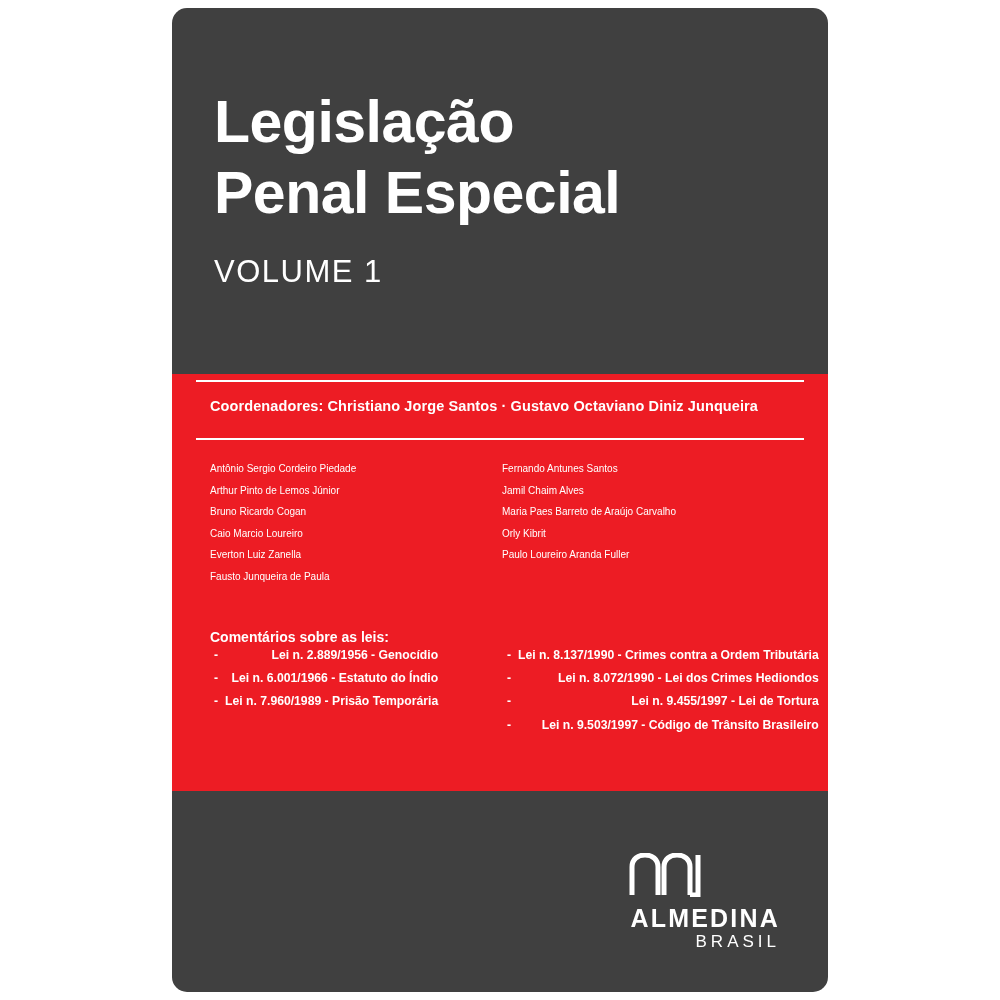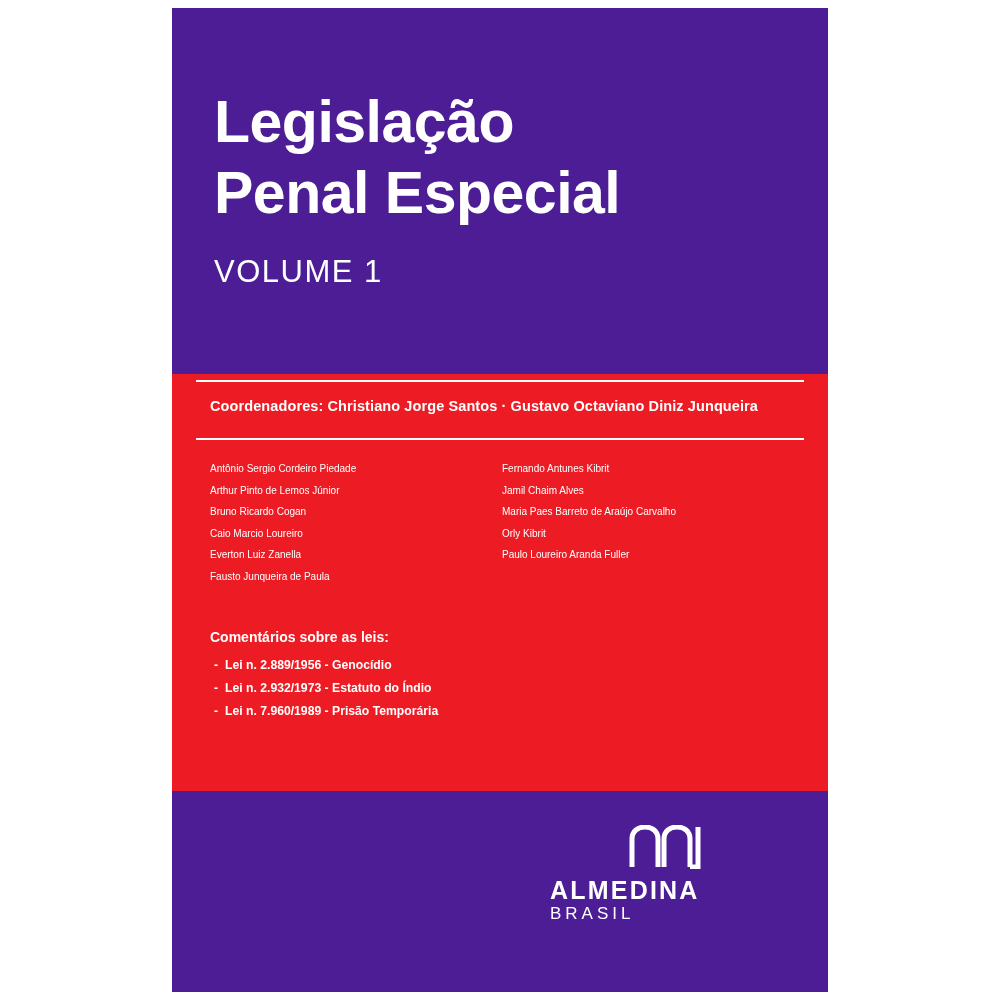--- a/index.html
+++ b/index.html
@@ -18,22 +18,23 @@
     width: 1000px;
     height: 1000px;
     background: #ffffff;
   }
   .cover {
     position: absolute;
     left: 172px;
     top: 8px;
     width: 656px;
     height: 984px;
-    background: #4c1d95;
+    background: #404040;
     overflow: hidden;
+    border-radius: 15px;
   }
   
   .title-area {
     position: absolute;
     left: 0;
     top: 0;
     width: 100%;
     padding: 84px 0 0 42px;
     box-sizing: border-box;
   }
@@ -116,23 +117,24 @@
     position: absolute;
     left: 38px;
     top: 255px;
     color: #ffffff;
     font-size: 14px;
     font-weight: bold;
     white-space: nowrap;
   }
   .laws {
     position: absolute;
-    top: 285px;
+    top: 275px;
     width: 100%;
     height: 120px;
+    text-align: right;
   }
   .laws-col { position: absolute; top: 0; }
   .laws-col.left { left: 42px; }
   .laws-col.right { left: 335px; }
   .law-item {
     color: #ffffff;
     font-size: 12.2px;
     font-weight: bold;
     line-height: 1.0;
     margin-bottom: 11px;
@@ -143,22 +145,22 @@
   .law-item:before {
     content: "-";
     position: absolute;
     left: 0;
     top: 0;
   }
   
   .publisher {
     position: absolute;
     right: 48px;
-    bottom: 68px;
-    text-align: left;
+    bottom: 40px;
+    text-align: right;
     width: 230px;
   }
   .logo-mark {
     display: block;
     margin: 0 auto 8px auto;
   }
   .publisher-name {
     color: #ffffff;
     font-size: 25px;
     font-weight: bold;
@@ -194,35 +196,41 @@
       <div class="authors">
         <div class="authors-col left">
           <div class="author">Antônio Sergio Cordeiro Piedade</div>
           <div class="author">Arthur Pinto de Lemos Júnior</div>
           <div class="author">Bruno Ricardo Cogan</div>
           <div class="author">Caio Marcio Loureiro</div>
           <div class="author">Everton Luiz Zanella</div>
           <div class="author">Fausto Junqueira de Paula</div>
         </div>
         <div class="authors-col right">
-          <div class="author">Fernando Antunes Kibrit</div>
+          <div class="author">Fernando Antunes Santos</div>
           <div class="author">Jamil Chaim Alves</div>
           <div class="author">Maria Paes Barreto de Araújo Carvalho</div>
           <div class="author">Orly Kibrit</div>
           <div class="author">Paulo Loureiro Aranda Fuller</div>
         </div>
       </div>
 
       <div class="laws-heading">Comentários sobre as leis:</div>
 
       <div class="laws">
         <div class="laws-col left">
           <div class="law-item">Lei n. 2.889/1956 - Genocídio</div>
-          <div class="law-item">Lei n. 2.932/1973 - Estatuto do Índio</div>
+          <div class="law-item">Lei n. 6.001/1966 - Estatuto do Índio</div>
           <div class="law-item">Lei n. 7.960/1989 - Prisão Temporária</div>
+        </div>
+        <div class="laws-col right">
+          <div class="law-item">Lei n. 8.137/1990 - Crimes contra a Ordem Tributária</div>
+          <div class="law-item">Lei n. 8.072/1990 - Lei dos Crimes Hediondos</div>
+          <div class="law-item">Lei n. 9.455/1997 - Lei de Tortura</div>
+          <div class="law-item">Lei n. 9.503/1997 - Código de Trânsito Brasileiro</div>
         </div>
       </div>
     </div>
 
     <div class="publisher">
       <svg class="logo-mark" width="74" height="44" viewBox="0 0 74 44">
         <path d="M4 42 L4 14 C4 6 10 2 17 2 C24 2 30 6 30 14 L30 42" fill="none" stroke="#ffffff" stroke-width="5"></path>
         <path d="M36 42 L36 14 C36 6 42 2 49 2 C56 2 62 6 62 14 L62 42" fill="none" stroke="#ffffff" stroke-width="5"></path>
         <path d="M62 42 L70 42 L70 2" fill="none" stroke="#ffffff" stroke-width="5"></path>
       </svg>

